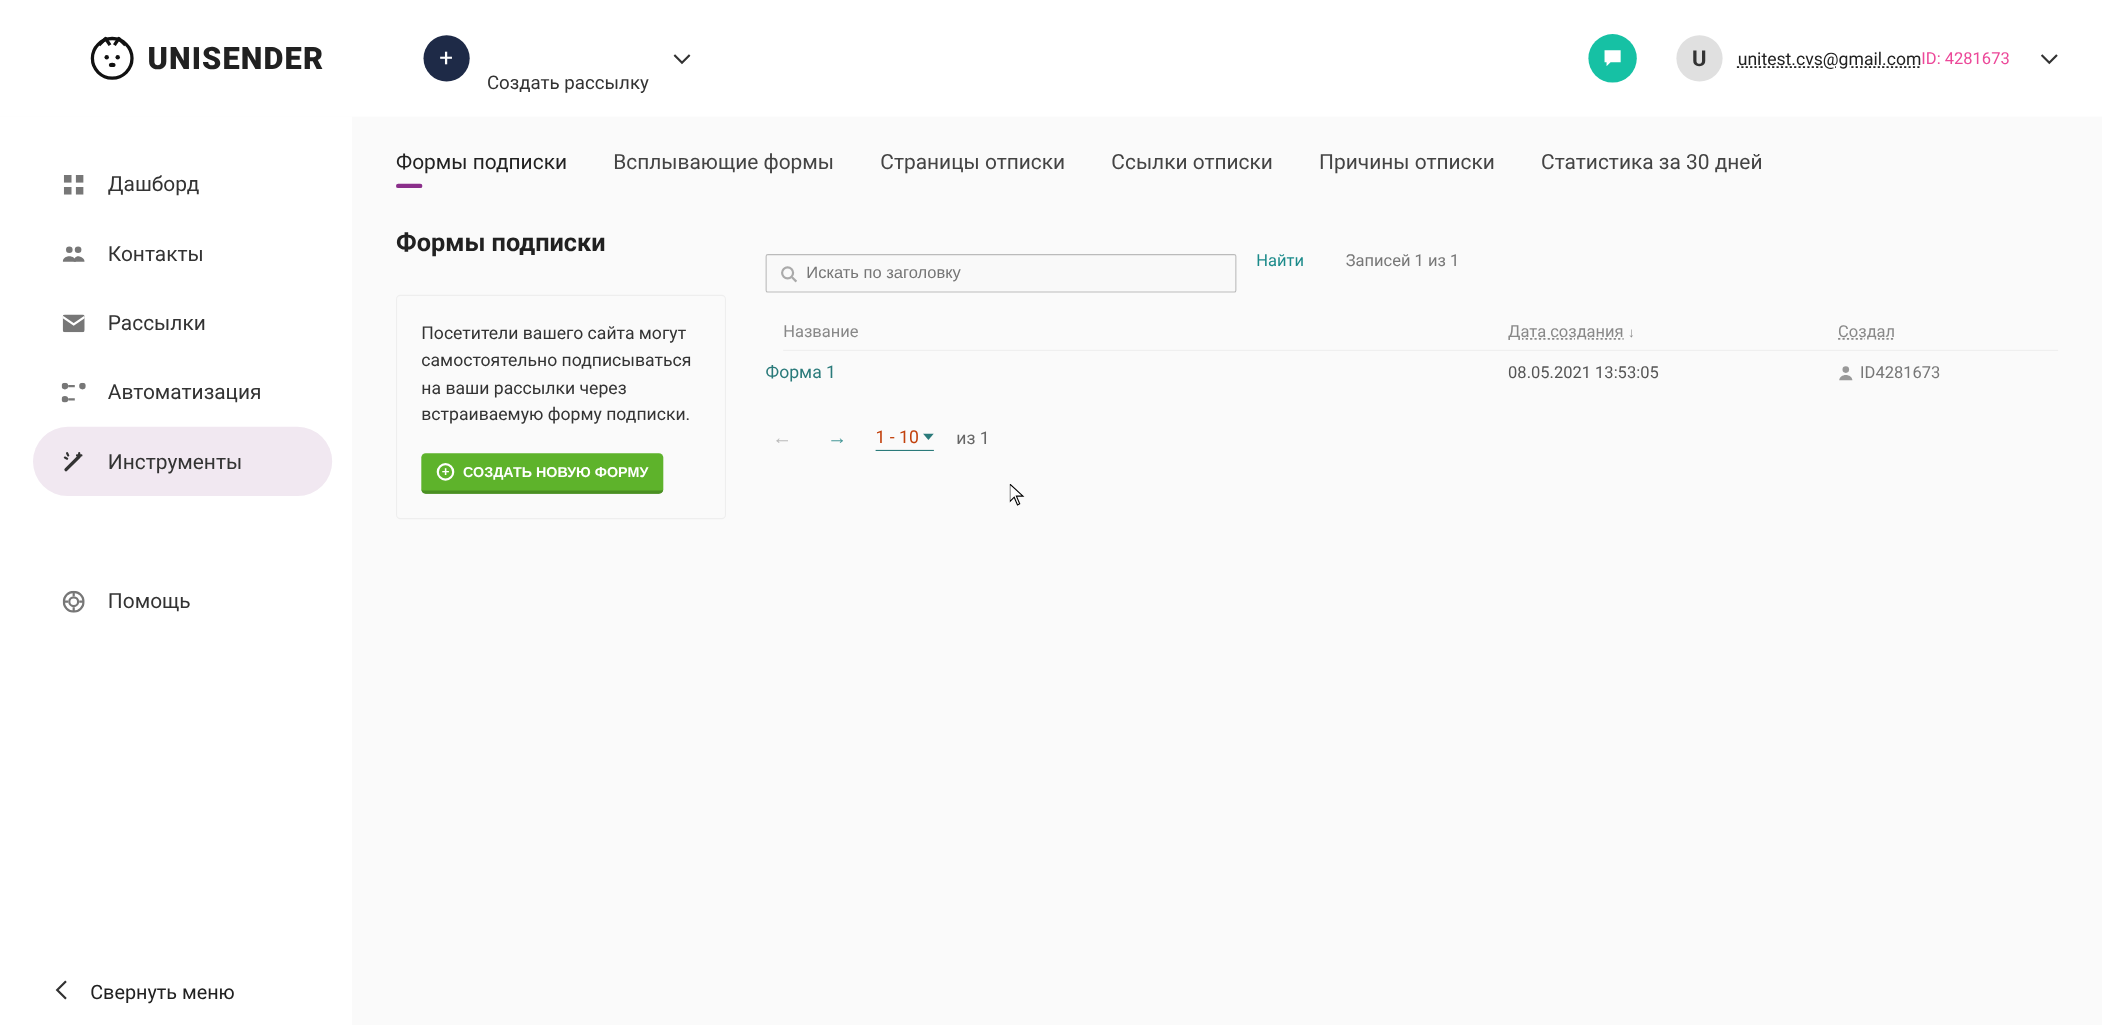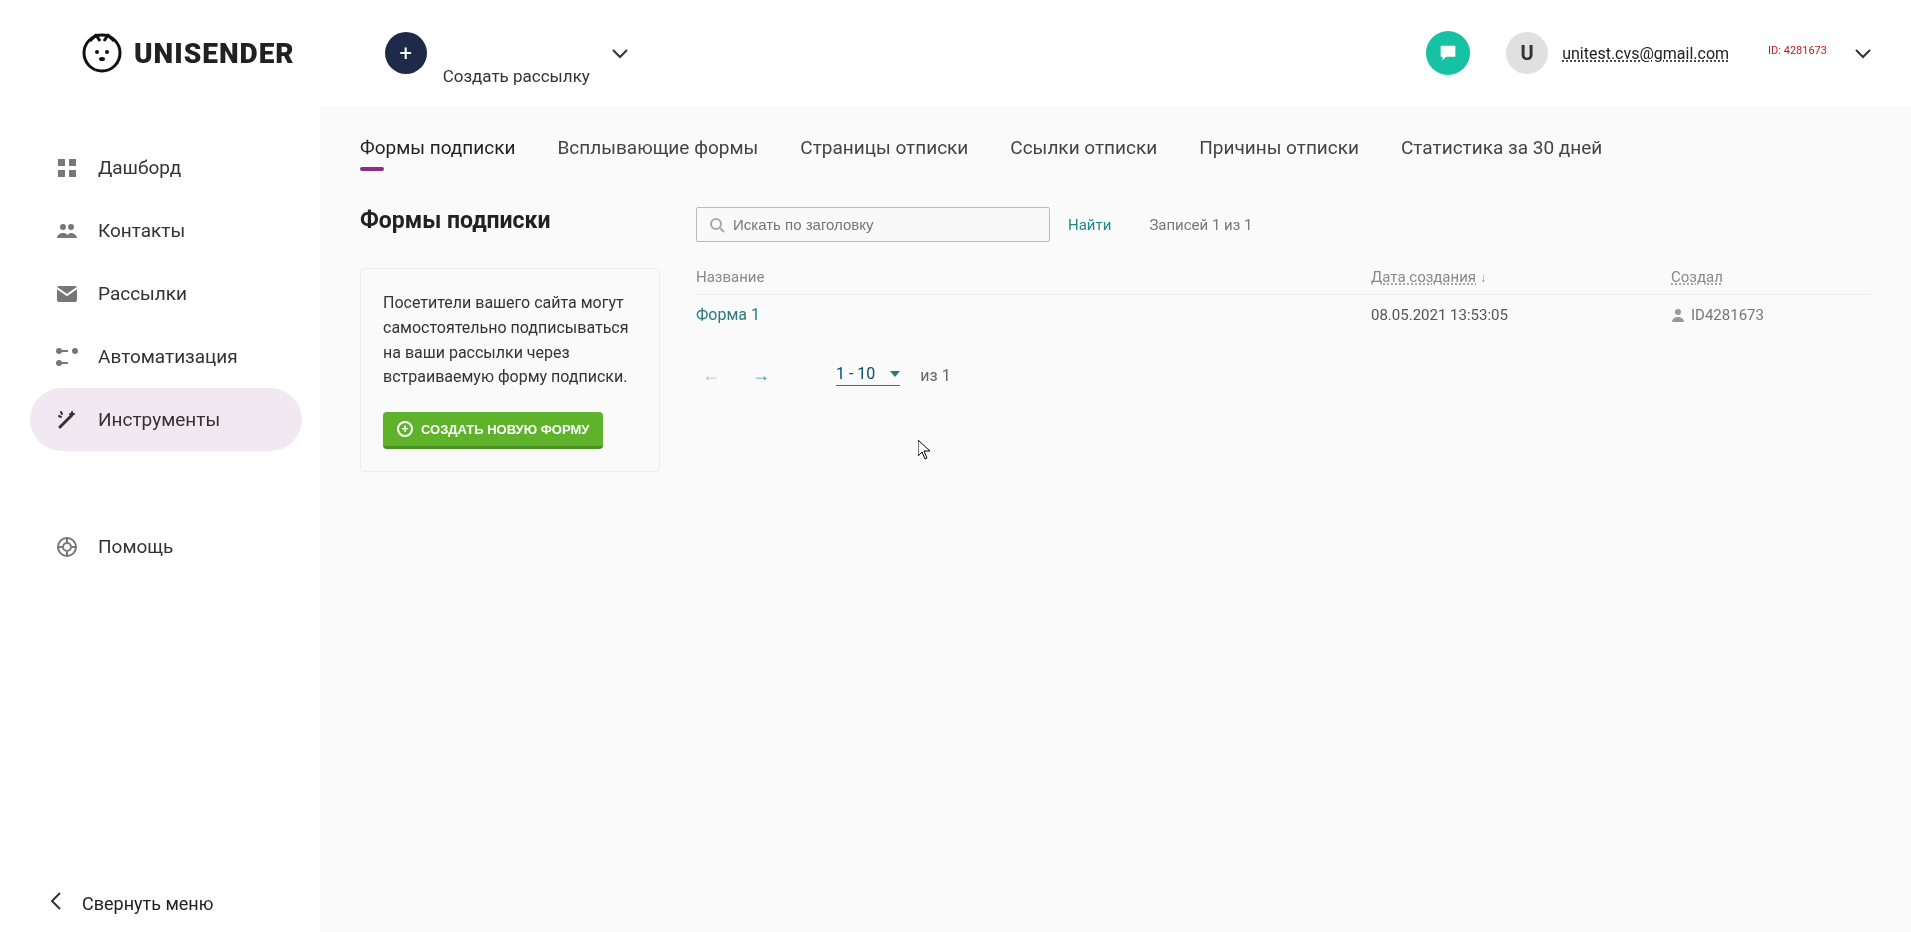--- a/index.html
+++ b/index.html
@@ -63,21 +63,21 @@
 }
 .avatar {
   width: 42px; height: 42px;
   background: #e0e0e0;
   border-radius: 50%;
   display: flex; align-items: center; justify-content: center;
   font-weight: 700; font-size: 20px; color: #333;
 }
 .user-meta { display: flex; flex-direction: row; }
 .user-email { font-size: 16px; text-decoration: underline dotted; text-underline-offset: 2px; }
-.user-id { font-size: 11px; color: #b91c1c; margin-left: 39px; }
+.user-id { font-size: 15px; color: #ec4899; }
 .user-chev { margin-left: 14px; }
 
 
 .layout { display: flex; }
 .sidebar {
   width: 320px;
   padding: 30px 18px 18px 30px;
   background: #fff;
   height: calc(932px - 84px);
   position: relative;
@@ -166,37 +166,39 @@
 .right-col { flex: 1; }
 .search-row {
   display: flex; align-items: center; gap: 18px;
   margin-bottom: 18px;
 }
 .search-box {
   display: flex; align-items: center;
   border: 1px solid #bbb;
   background: #f9f9f9;
   padding: 8px 12px;
-  width: 354px;
+  width: 428px;
   border-radius: 2px;
+  margin-top: 24px;
 }
 .search-box input {
   border: none; outline: none; background: transparent;
   font-size: 15px; flex: 1; margin-left: 8px;
 }
 .search-link { color: #1b8a8a; font-size: 15px; cursor: pointer; }
 .records { color: #777; font-size: 15px; margin-left: 20px; }
 
 .table { width: 100%; }
 .thead {
   display: grid;
   grid-template-columns: 1fr 300px 200px;
   font-size: 15px; color: #888;
   padding: 8px 0;
   border-bottom: 1px solid #eee;
+  margin-left: 16px;
 }
 .thead .col-created { text-decoration: underline dotted; text-underline-offset: 2px; cursor:pointer; }
 .thead .sort-arrow { font-size: 12px; margin-left: 4px; }
 .trow {
   display: grid;
   grid-template-columns: 1fr 300px 200px;
   padding: 10px 0;
   font-size: 16px;
   align-items: center;
 }
@@ -210,26 +212,25 @@
   font-size: 16px;
 }
 .pager .pg-arrow {
   color: #bbb;
   cursor: pointer;
   font-size: 18px;
   padding: 4px 6px;
 }
 .pager .pg-arrow.enabled { color: #4a9a9a; }
 .pager .range {
-  color: #0c4a6e;
+  color: #c2410c;
   border-bottom: 1px solid #2a7a7a;
   padding-bottom: 2px;
-  display: inline-flex; align-items:center; gap:15px;
+  display: inline-flex; align-items:center; gap:4px;
   cursor:pointer;
-  margin-left:40px;
 }
 .pager .total { color: #666; }
 
 .cursor-pointer-fake {
   position: absolute;
   left: 918px;
   top: 440px;
   width: 14px; height: 20px;
   pointer-events: none;
 }

